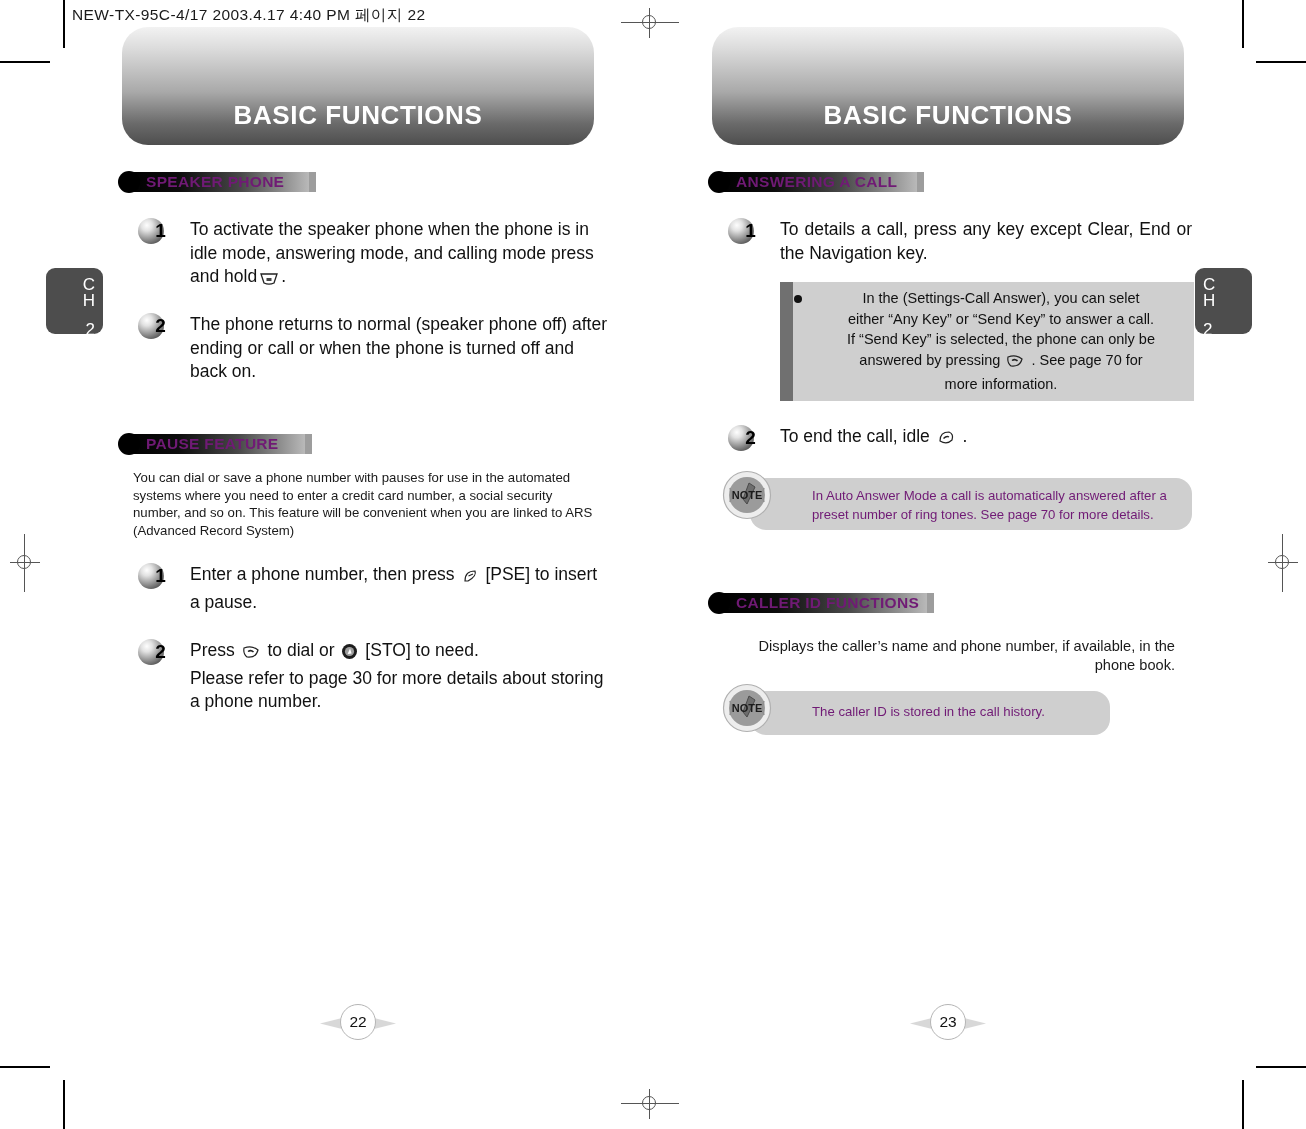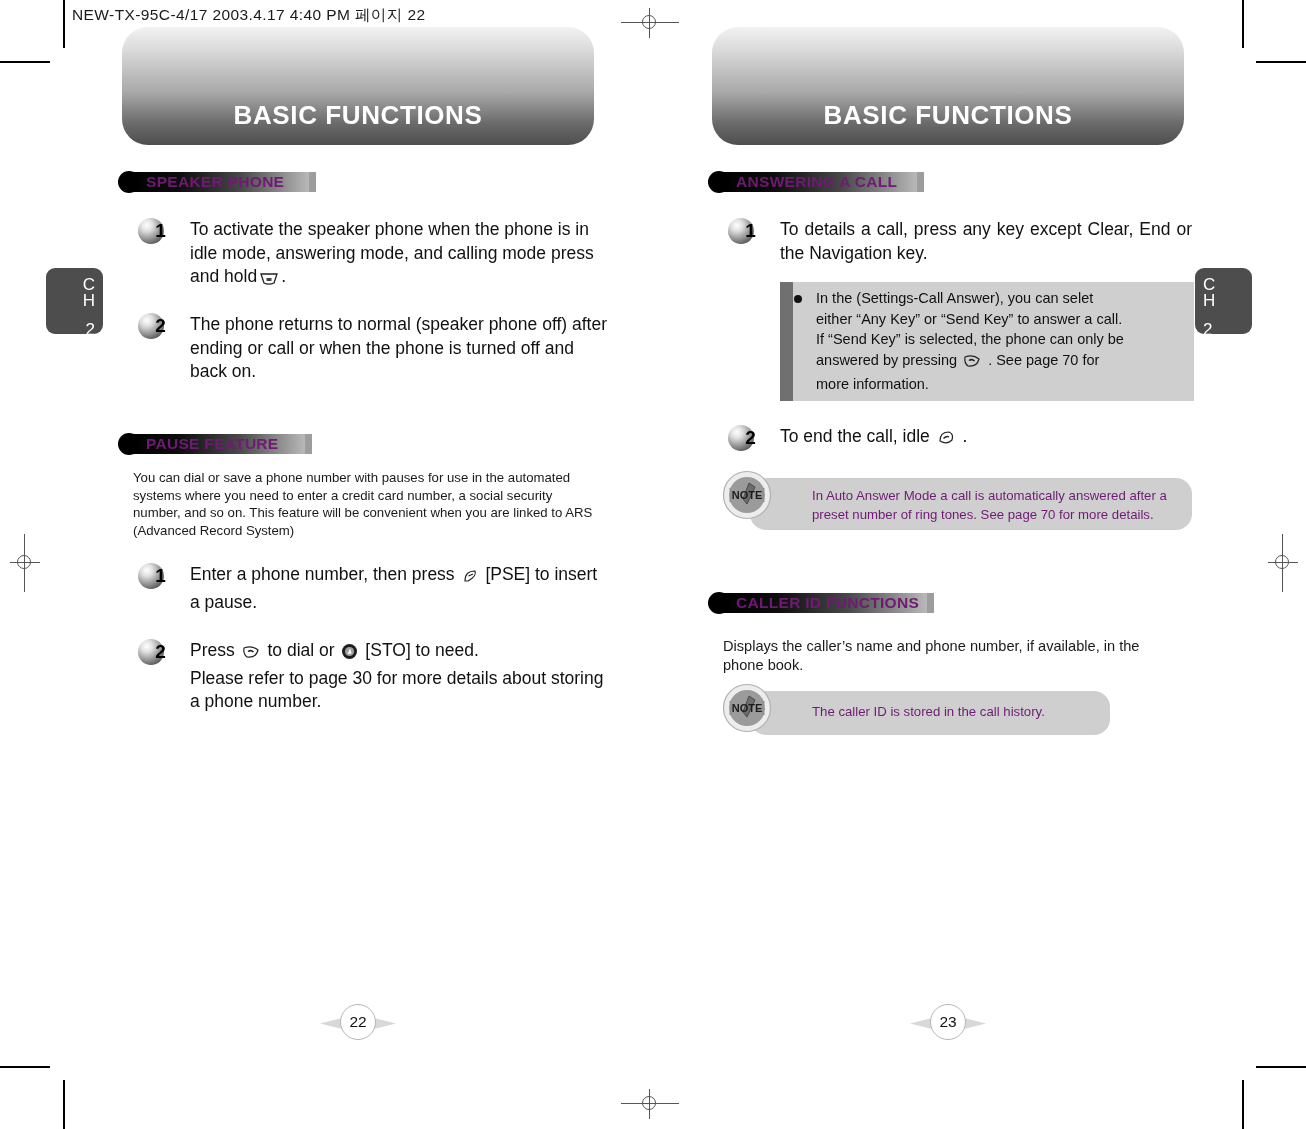--- a/index.html
+++ b/index.html
@@ -207,20 +207,21 @@
   .para.big {
     font-size: 14.6px;
     line-height: 19px;
   }
 
   
   .callout {
     position: absolute;
     background: #cfcfcf;
     box-sizing: border-box;
+    text-align: center;
   }
   .callout .leftbar {
     position: absolute;
     left: 0; top: 0; bottom: 0;
     width: 13px;
     background: #707070;
   }
   .callout .bullet {
     position: absolute;
     left: 14px;
@@ -493,21 +494,21 @@
       </div>
     </div>
 
     <div class="sect" style="left:54px; top:592px;">
       <div class="bar" style="width:208px;"></div>
       <div class="endtab" style="left:219px;"></div>
       <div class="dot"></div>
       <div class="label">CALLER ID FUNCTIONS</div>
     </div>
 
-    <div class="para big" style="left:69px; top:637px; width:452px;">Displays the caller’s name and phone number, if available, in the phone book.</div>
+    <div class="para big" style="left:69px; top:637px; width:452px;text-align:right;">Displays the caller’s name and phone number, if available, in the phone book.</div>
 
     <div class="notebox" style="left:68px; top:683px; width:430px;">
       <div class="pill" style="width:360px; height:44px;">
         <div class="ntext" style="top:12px;">The caller ID is stored in the call history.</div>
       </div>
       <div class="badge">
         <svg width="50" height="50" viewBox="0 0 50 50">
           <circle cx="25" cy="25" r="23.5" fill="#ededed" stroke="#b0b0b0" stroke-width="1.2"></circle>
           <circle cx="25" cy="25" r="18" fill="#9b9b9b"></circle>
           <path d="M8 18 A19 19 0 0 1 8 32" fill="none" stroke="#8f8f8f" stroke-width="1.6"></path>

